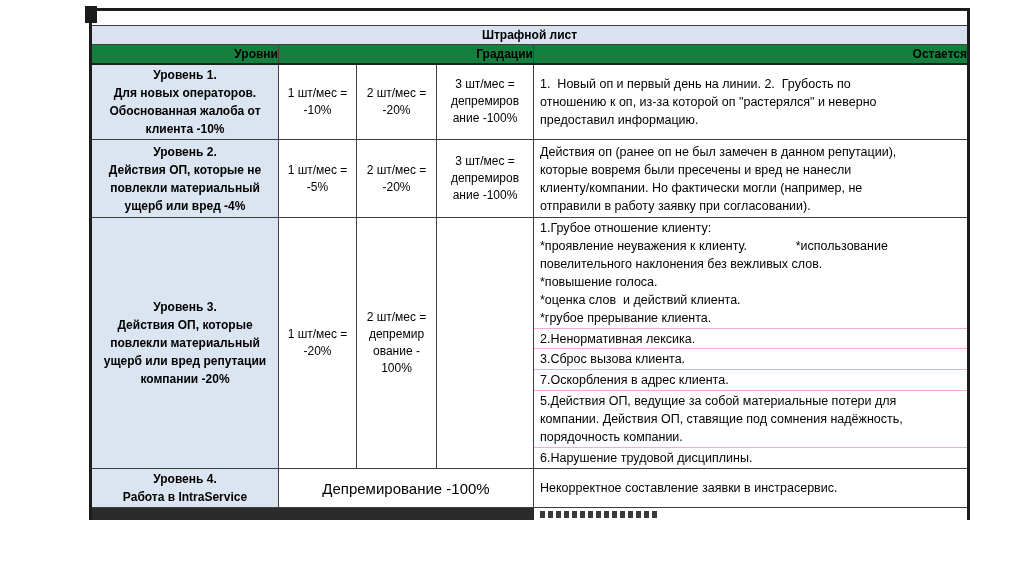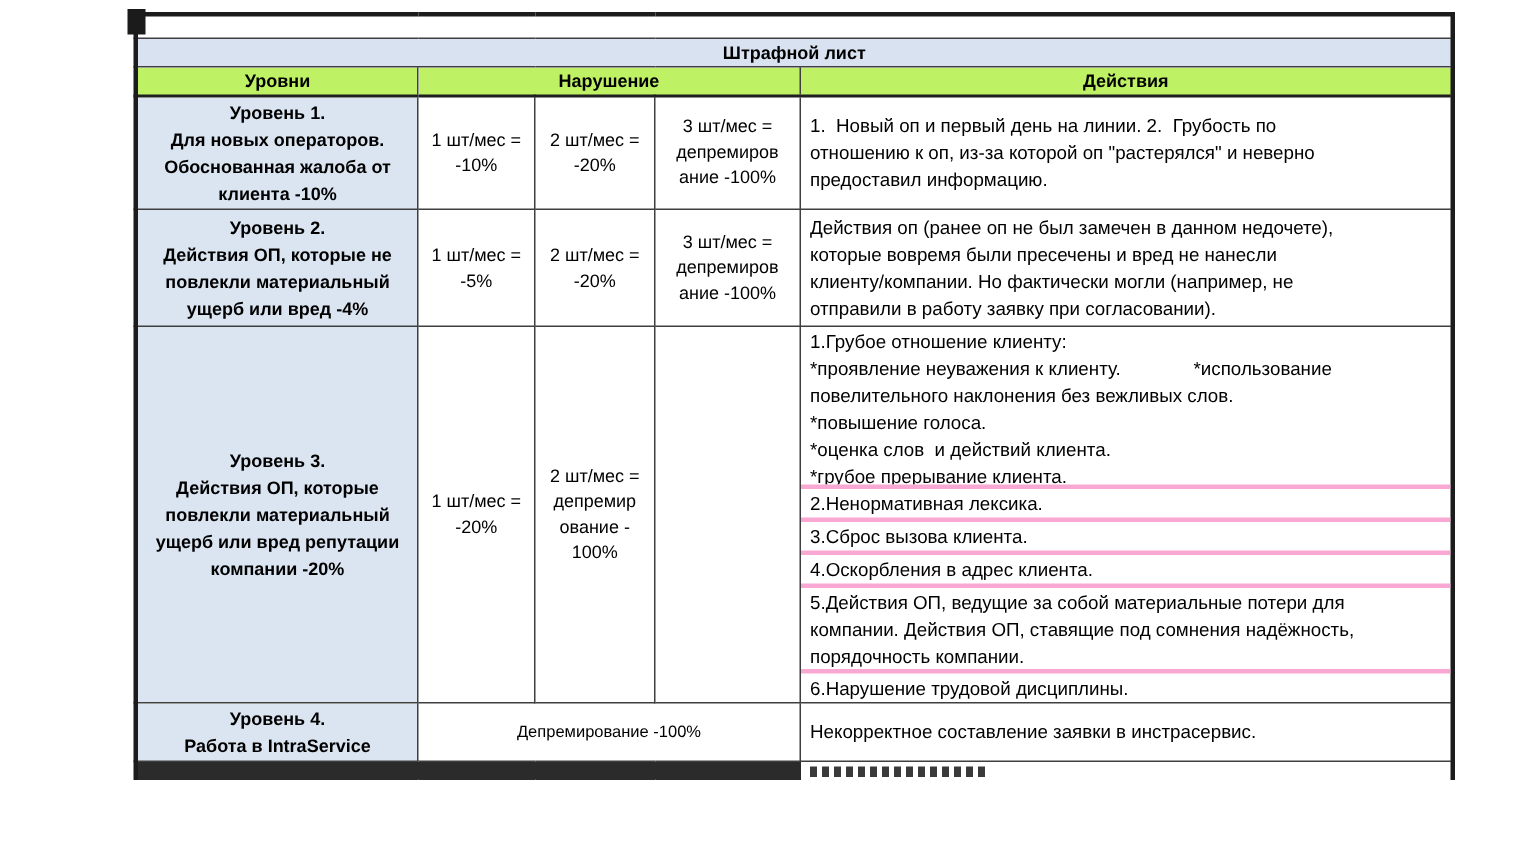--- a/index.html
+++ b/index.html
@@ -20,36 +20,36 @@
   tr.h-head  { height:19px; }
   tr.h-r1 { height:76px; }
   tr.h-r2 { height:78px; }
   tr.h-r3 { height:250px; }
   tr.h-r4 { height:39px; }
   tr.h-r5 { height:46px; }
   tr.h-part { height:12px; }
 
   .empty-top  { background:#ffffff; }
   .title-cell { background:#d9e2f0; font-weight:bold; font-size:12px; text-align:center; }
-  .head-cell  { background:#bef264; font-weight:bold; font-size:12px; text-align:center;
+  .head-cell  { background:#15803d; font-weight:bold; font-size:12px; text-align:right;
                 border-bottom:2px solid #1f1f1f; }
 
   .level { background:#dbe5f1; font-weight:bold; font-size:12px; line-height:18px;
            text-align:center; white-space:pre-wrap; padding:1px 3px; }
   .grad  { background:#ffffff; font-size:12px; line-height:17px; text-align:center;
            white-space:pre-wrap; padding:1px 3px; overflow-wrap:anywhere; }
-  .grad-merged { font-size:11px; }
+  .grad-merged { font-size:15px; }
   .desc  { background:#ffffff; font-size:12.5px; line-height:18px;
            white-space:pre-wrap; padding:2px 6px;margin-left:45px; }
 
   .desc-stack { background:#ffffff; padding:0; vertical-align:top; }
   .stack { display:flex; flex-direction:column; height:250px; }
   .sub { font-size:12.5px; line-height:18px; white-space:pre-wrap;
          padding:1px 6px; overflow:hidden; }
-  .sub + .sub { border-top:3px solid #f9a8d4; }
+  .sub + .sub { border-top:1px solid #f9a8d4; }
   .sub-grow { flex:1 1 auto; }
   .sub-tall { min-height:54px; }
 
   .dark-cell { background:#2b2b2b; border-color:#2b2b2b; }
   .partial-desc { background:#ffffff; vertical-align:top; padding:2px 6px 0;
                   border-bottom:0; }
   .clipped-text-artifact { width:120px; height:7px; margin-top:1px;
       background:repeating-linear-gradient(90deg,#3a3a3a 0 5px, transparent 5px 8px); }
 </style>
 </head>
@@ -70,22 +70,22 @@
       <tr class="h-empty">
         <td class="empty-top" colspan="5"></td>
       </tr>
 
       <tr class="h-title">
         <td class="title-cell" colspan="5">Штрафной лист</td>
       </tr>
 
       <tr class="h-head">
         <td class="head-cell">Уровни</td>
-        <td class="head-cell" colspan="3">Нарушение</td>
-        <td class="head-cell">Действия</td>
+        <td class="head-cell" colspan="3">Градации</td>
+        <td class="head-cell">Остается</td>
       </tr>
 
       <tr class="h-r1">
         <td class="level">Уровень 1.
 Для новых операторов.
 Обоснованная жалоба от
 клиента -10%</td>
         <td class="grad">1 шт/мес =
 -10%</td>
         <td class="grad">2 шт/мес =
@@ -103,21 +103,21 @@
 Действия ОП, которые не
 повлекли материальный
 ущерб или вред -4%</td>
         <td class="grad">1 шт/мес =
 -5%</td>
         <td class="grad">2 шт/мес =
 -20%</td>
         <td class="grad">3 шт/мес =
 депремиров
 ание -100%</td>
-        <td class="desc">Действия оп (ранее оп не был замечен в данном недочете),
+        <td class="desc">Действия оп (ранее оп не был замечен в данном репутации),
 которые вовремя были пресечены и вред не нанесли
 клиенту/компании. Но фактически могли (например, не
 отправили в работу заявку при согласовании).</td>
       </tr>
 
       <tr class="h-r3">
         <td class="level">Уровень 3.
 Действия ОП, которые
 повлекли материальный
 ущерб или вред репутации
@@ -132,21 +132,21 @@
         <td class="desc-stack">
           <div class="stack">
             <div class="sub sub-grow">1.Грубое отношение клиенту:
 *проявление неуважения к клиенту.              *использование
 повелительного наклонения без вежливых слов.
 *повышение голоса.
 *оценка слов  и действий клиента.
 *грубое прерывание клиента.</div>
             <div class="sub">2.Ненормативная лексика.</div>
             <div class="sub">3.Сброс вызова клиента.</div>
-            <div class="sub">4.Оскорбления в адрес клиента.</div>
+            <div class="sub">7.Оскорбления в адрес клиента.</div>
             <div class="sub sub-tall">5.Действия ОП, ведущие за собой материальные потери для
 компании. Действия ОП, ставящие под сомнения надёжность,
 порядочность компании.</div>
             <div class="sub">6.Нарушение трудовой дисциплины.</div>
           </div>
         </td>
       </tr>
 
       <tr class="h-r4">
         <td class="level">Уровень 4.

